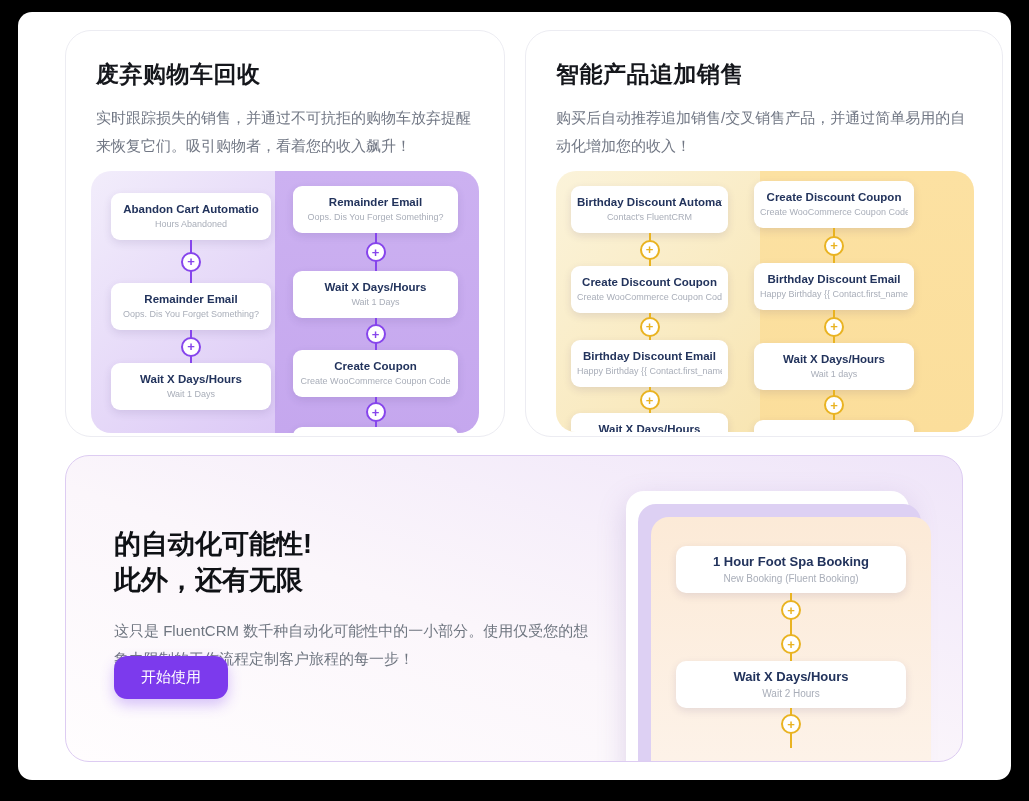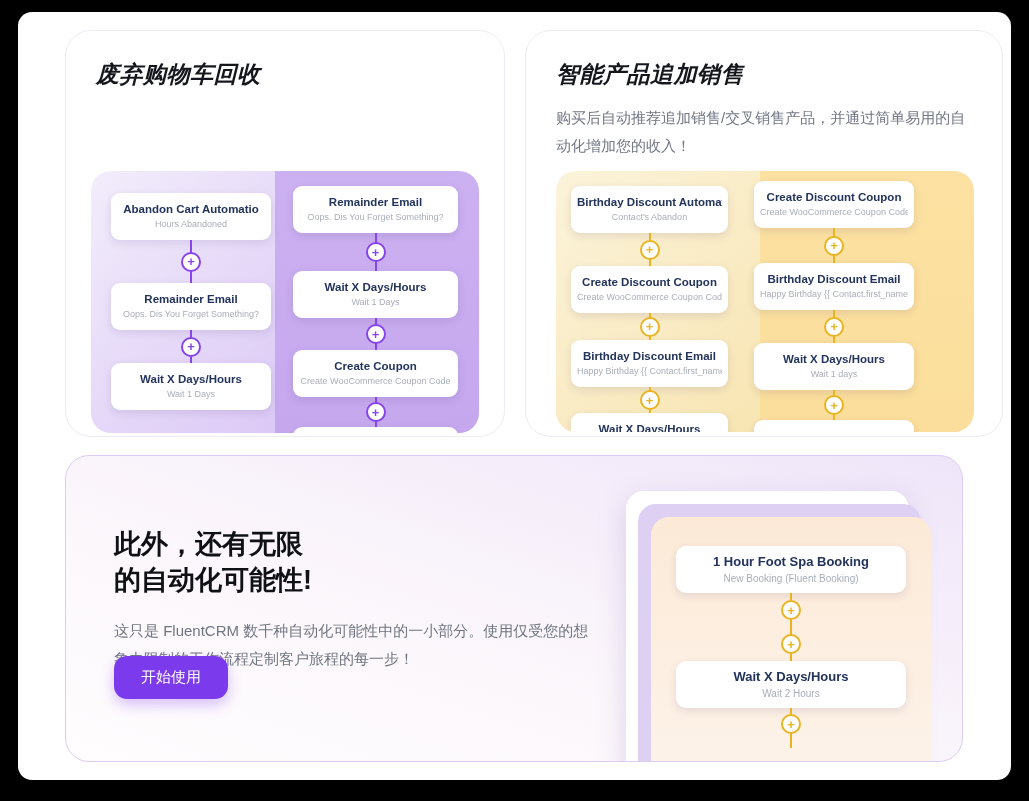--- a/index.html
+++ b/index.html
@@ -5,21 +5,21 @@
   html,body{margin:0;padding:0;background:#000;width:1029px;height:801px;overflow:hidden;}
   *{box-sizing:border-box;}
   .page{position:absolute;left:18px;top:12px;width:993px;height:768px;background:#ffffff;
         border-radius:14px;overflow:hidden;font-family:"Liberation Sans",sans-serif;}
 
   
   .feature-card{position:absolute;top:18px;height:407px;background:#fff;border:1px solid #ececf2;
                 border-radius:26px;overflow:hidden;}
   .card-cart{left:47px;width:440px;}
   .card-upsell{left:507px;width:478px;}
-  .feature-card h3{margin:28px 30px 14px;font-size:23px;font-weight:700;color:#15171c;letter-spacing:.5px;font-style:italic;}
+  .feature-card h3{margin:28px 30px 14px;font-size:23px;font-weight:700;color:#15171c;letter-spacing:.5px;}
   .feature-card p{margin:0 30px;font-size:15px;line-height:1.85;color:#717784;}
 
   
   .flow{position:absolute;border-radius:20px;overflow:hidden;}
   .flow-cart{left:25px;right:25px;top:140px;bottom:3px;}
   .flow-upsell{left:30px;right:28px;top:140px;bottom:4px;}
   .zone{position:absolute;top:0;bottom:0;}
   .flow-cart .zone-l{left:0;width:47.4%;background:linear-gradient(135deg,#f2edfb 0%,#dcc9f6 100%);}
   .flow-cart .zone-r{left:47.4%;right:0;background:linear-gradient(180deg,#ccb1f1,#c5a7ee);}
   .flow-upsell .zone-l{left:0;width:48.7%;background:linear-gradient(135deg,#fbf3da 0%,#f8e5b2 100%);}
@@ -60,20 +60,21 @@
   .cta-flow-col .nt{font-size:13px;}
   .cta-flow-col .ns{font-size:10px;}
 </style>
 </head>
 <body>
 
 <div class="page">
 
   <div class="feature-card card-cart">
     <h3>废弃购物车回收</h3>
+    <p>实时跟踪损失的销售，并通过不可抗拒的购物车放弃提醒来恢复它们。吸引购物者，看着您的收入飙升！</p>
 
     <div class="flow flow-cart flow-purple">
       <div class="zone zone-l"></div>
       <div class="zone zone-r"></div>
 
       <div class="col" style="left:20px;top:22px;width:160px;">
         <div class="node">
           <div class="nt">Abandon Cart Automatio</div>
           <div class="ns">Hours Abandoned</div>
         </div>
@@ -124,21 +125,21 @@
     <h3>智能产品追加销售</h3>
     <p>购买后自动推荐追加销售/交叉销售产品，并通过简单易用的自动化增加您的收入！</p>
 
     <div class="flow flow-upsell flow-yellow">
       <div class="zone zone-l"></div>
       <div class="zone zone-r"></div>
 
       <div class="col" style="left:15px;top:15px;width:157px;">
         <div class="node">
           <div class="nt">Birthday Discount Automation</div>
-          <div class="ns">Contact's Abandon</div>
+          <div class="ns">Contact's FluentCRM</div>
         </div>
         <div class="connector" style="height:33px;">
             <span class="plus">+</span>
           </div>
         <div class="node">
           <div class="nt">Create Discount Coupon</div>
           <div class="ns">Create WooCommerce Coupon Code</div>
         </div>
         <div class="connector" style="height:27px;">
             <span class="plus">+</span>
@@ -178,22 +179,22 @@
         <div class="connector" style="height:30px;">
             <span class="plus">+</span>
           </div>
         <div class="node node-partial"></div>
       </div>
     </div>
   </div>
 
   <div class="cta-card">
     <div class="cta-title">
+      <div>的自动化可能性!</div>
       <div>此外，还有无限</div>
-      <div>的自动化可能性!</div>
     </div>
     <p class="cta-desc">这只是 FluentCRM 数千种自动化可能性中的一小部分。使用仅受您的想象力限制的工作流程定制客户旅程的每一步！</p>
     <button class="cta-btn">开始使用</button>
 
     <div class="panel panel-back"></div>
     <div class="panel panel-mid"></div>
     <div class="panel panel-front flow-yellow">
       <div class="cta-flow-col">
         <div class="node">
           <div class="nt">1 Hour Foot Spa Booking</div>

